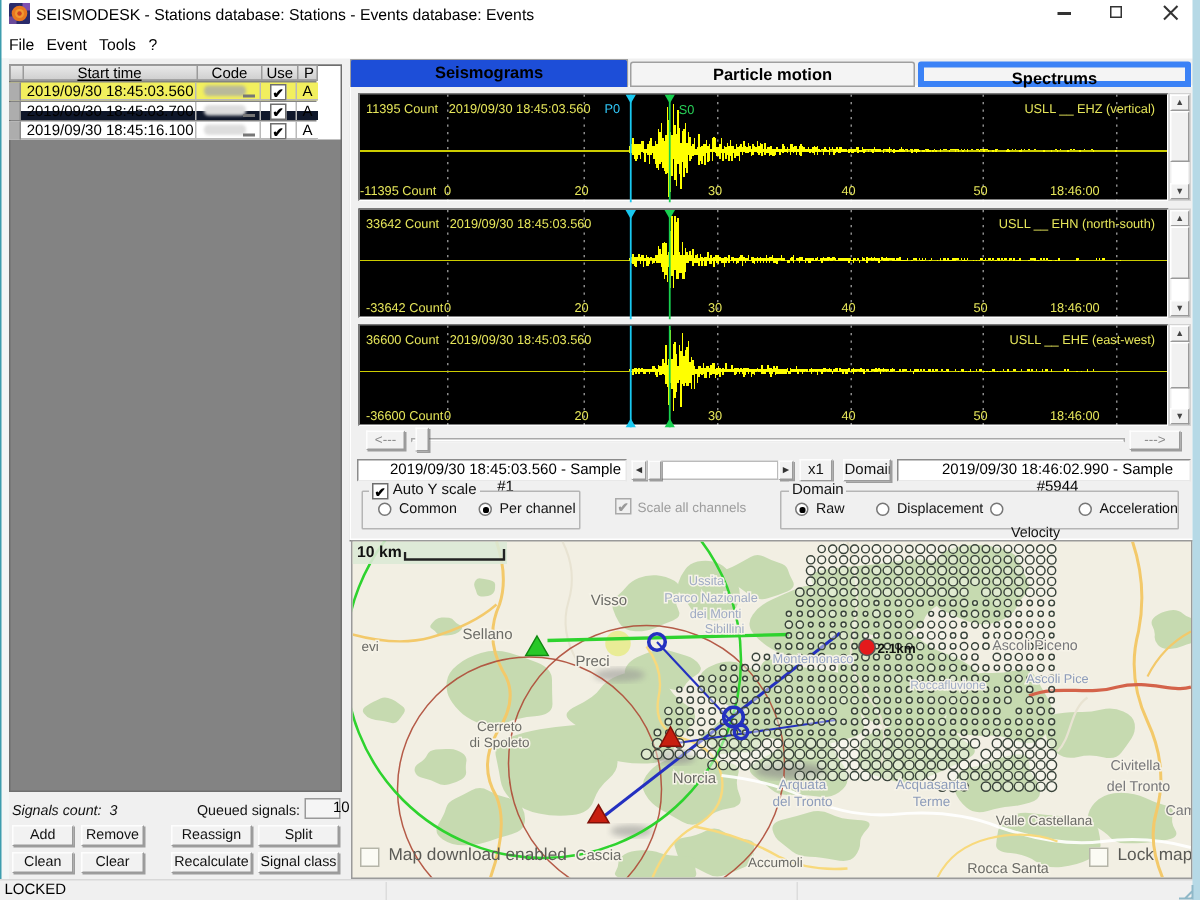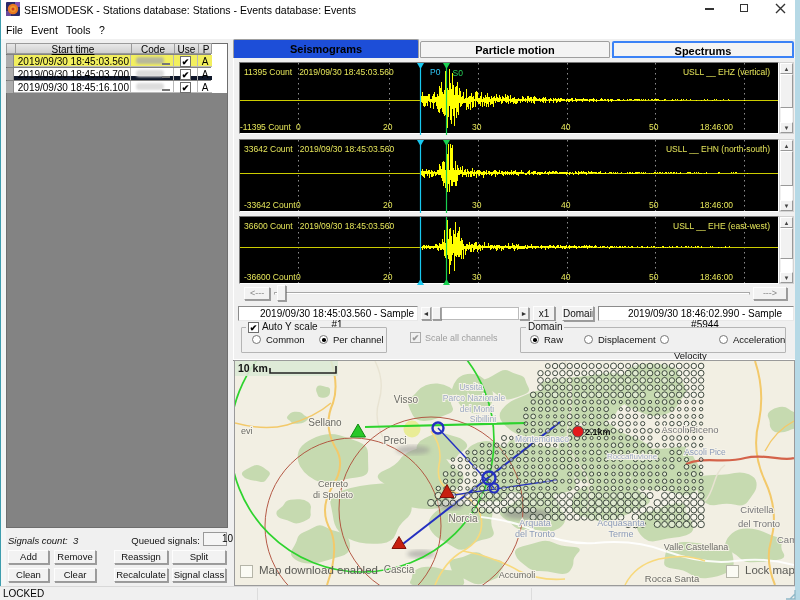--- a/index.html
+++ b/index.html
@@ -57,21 +57,21 @@
     <div class="abs" style="left:0;top:0;width:8px;height:12px;background:#adadad;border-right:1px solid #8a8a8a;"></div>
     <div class="abs" style="left:9px;top:1px;width:114px;font-size:10px;color:#000;text-align:right;">2019/09/30 18:45:03.560</div>
     <div class="abs" style="left:124px;top:0;width:0;height:12px;border-left:1px solid #b9b9b9;"></div>
     <div class="abs" style="left:130px;top:2px;width:28px;height:7px;background:#b9b99a;border-radius:3px;filter:blur(1px);"></div>
     <div class="abs" style="left:156px;top:8px;width:8px;height:1.5px;background:#777;"></div>
     <div class="abs" style="left:167px;top:0;width:0;height:12px;border-left:1px solid #b9b9b9;"></div>
     <div class="cb" style="left:174px;top:1px;">✔</div>
     <div class="abs" style="left:191px;top:0;width:0;height:12px;border-left:1px solid #b9b9b9;"></div>
     <div class="abs" style="left:192px;top:1px;width:14px;font-size:10px;color:#000;text-align:center;">A</div>
   </div>
-<div class="abs" style="left:6px;top:68px;width:206px;height:12px;background:#ffffff;border-bottom:4px solid #0f172a;">
+<div class="abs" style="left:6px;top:68px;width:206px;height:12px;background:#ffffff;border-bottom:6px solid #0f172a;">
     <div class="abs" style="left:0;top:0;width:8px;height:12px;background:#adadad;border-right:1px solid #8a8a8a;"></div>
     <div class="abs" style="left:9px;top:1px;width:114px;font-size:10px;color:#000;text-align:right;">2019/09/30 18:45:03.700</div>
     <div class="abs" style="left:124px;top:0;width:0;height:12px;border-left:1px solid #b9b9b9;"></div>
     <div class="abs" style="left:130px;top:2px;width:28px;height:7px;background:#dddddd;border-radius:3px;filter:blur(1px);"></div>
     <div class="abs" style="left:156px;top:8px;width:8px;height:1.5px;background:#777;"></div>
     <div class="abs" style="left:167px;top:0;width:0;height:12px;border-left:1px solid #b9b9b9;"></div>
     <div class="cb" style="left:174px;top:1px;">✔</div>
     <div class="abs" style="left:191px;top:0;width:0;height:12px;border-left:1px solid #b9b9b9;"></div>
     <div class="abs" style="left:192px;top:1px;width:14px;font-size:10px;color:#000;text-align:center;">A</div>
   </div>
@@ -82,40 +82,40 @@
     <div class="abs" style="left:130px;top:2px;width:28px;height:7px;background:#dddddd;border-radius:3px;filter:blur(1px);"></div>
     <div class="abs" style="left:156px;top:8px;width:8px;height:1.5px;background:#777;"></div>
     <div class="abs" style="left:167px;top:0;width:0;height:12px;border-left:1px solid #b9b9b9;"></div>
     <div class="cb" style="left:174px;top:1px;">✔</div>
     <div class="abs" style="left:191px;top:0;width:0;height:12px;border-left:1px solid #b9b9b9;"></div>
     <div class="abs" style="left:192px;top:1px;width:14px;font-size:10px;color:#000;text-align:center;">A</div>
   </div>
 
 <div class="abs" style="left:233px;top:57px;width:563px;height:303px;background:#f0f0f0;border:1px solid #fff;box-shadow:0 1px 0 #888;"></div>
 <div class="abs" style="left:420px;top:41px;width:190px;height:17px;background:#f4f4f4;border:1px solid #9f9f9f;border-radius:2px 2px 0 0;font-size:11px;font-weight:bold;text-align:center;padding-top:2px;">Particle motion</div>
-<div class="abs" style="left:612px;top:41px;width:182px;height:17px;background:#f4f4f4;border:2px solid #3b82f6;border-radius:2px 2px 0 0;font-size:11px;font-weight:bold;text-align:center;padding-top:2px;">Spectrums</div>
+<div class="abs" style="left:612px;top:41px;width:182px;height:17px;background:#f4f4f4;border:4px solid #3b82f6;border-radius:2px 2px 0 0;font-size:11px;font-weight:bold;text-align:center;padding-top:2px;">Spectrums</div>
 <div class="abs" style="left:233px;top:39px;width:186px;height:19px;background:#1d4ed8;border:1px solid #9f9f9f;border-bottom:none;border-radius:2px 2px 0 0;font-size:11px;font-weight:bold;text-align:center;padding-top:3px;">Seismograms</div>
 
 <div class="abs" style="left:239px;top:62px;width:540px;height:72px;background:#000;border:1px solid #777;border-right-color:#fff;border-bottom-color:#fff;">
 <svg width="538" height="72" viewBox="0 0 538 72" style="position:absolute;left:0;top:0">
 <line x1="58.5" y1="0" x2="58.5" y2="72" stroke="rgba(255,255,255,0.55)" stroke-width="1" stroke-dasharray="1.5 3.5"></line>
       <line x1="149.5" y1="0" x2="149.5" y2="72" stroke="rgba(255,255,255,0.55)" stroke-width="1" stroke-dasharray="1.5 3.5"></line>
       <line x1="238.5" y1="0" x2="238.5" y2="72" stroke="rgba(255,255,255,0.55)" stroke-width="1" stroke-dasharray="1.5 3.5"></line>
       <line x1="327.5" y1="0" x2="327.5" y2="72" stroke="rgba(255,255,255,0.55)" stroke-width="1" stroke-dasharray="1.5 3.5"></line>
       <line x1="415.5" y1="0" x2="415.5" y2="72" stroke="rgba(255,255,255,0.55)" stroke-width="1" stroke-dasharray="1.5 3.5"></line>
       <line x1="504.5" y1="0" x2="504.5" y2="72" stroke="rgba(255,255,255,0.55)" stroke-width="1" stroke-dasharray="1.5 3.5"></line>
 <line x1="0" y1="37.5" x2="538" y2="37.5" stroke="#cccc00" stroke-width="1" shape-rendering="crispEdges"></line>
 <path d="M0 37V37M1 37V37M2 37V37M3 37V37M4 37V37M5 37V37M6 37V37M7 37V37M8 37V37M9 37V37M10 37V37M11 37V37M12 37V37M13 37V37M14 37V37M15 37V37M16 37V37M17 37V37M18 37V37M19 37V37M20 37V37M21 37V37M22 37V37M23 37V37M24 37V37M25 37V37M26 37V37M27 37V37M28 37V37M29 37V37M30 37V37M31 37V37M32 37V37M33 37V37M34 37V37M35 37V37M36 37V37M37 37V37M38 37V37M39 37V37M40 37V37M41 37V37M42 37V37M43 37V37M44 37V37M45 37V37M46 37V37M47 37V37M48 37V37M49 37V37M50 37V37M51 37V37M52 37V37M53 37V37M54 37V37M55 37V37M56 37V37M57 37V37M58 37V37M59 37V37M60 37V37M61 37V37M62 37V37M63 37V37M64 37V37M65 37V37M66 37V37M67 37V37M68 37V37M69 37V37M70 37V37M71 37V37M72 37V37M73 37V37M74 37V37M75 37V37M76 37V37M77 37V37M78 37V37M79 37V37M80 37V37M81 37V37M82 37V37M83 37V37M84 37V37M85 37V37M86 37V37M87 37V37M88 37V37M89 37V37M90 37V37M91 37V37M92 37V37M93 37V37M94 37V37M95 37V37M96 37V37M97 37V37M98 37V37M99 37V37M100 37V37M101 37V37M102 37V37M103 37V37M104 37V37M105 37V37M106 37V37M107 37V37M108 37V37M109 37V37M110 37V37M111 37V37M112 37V37M113 37V37M114 37V37M115 37V37M116 37V37M117 37V37M118 37V37M119 37V37M120 37V37M121 37V37M122 37V37M123 37V37M124 37V37M125 37V37M126 37V37M127 37V37M128 37V37M129 37V37M130 37V37M131 37V37M132 37V37M133 37V37M134 37V37M135 37V37M136 37V37M137 37V37M138 37V37M139 37V37M140 37V37M141 37V37M142 37V37M143 37V37M144 37V37M145 37V37M146 37V37M147 37V37M148 37V37M149 37V37M150 37V37M151 37V37M152 37V37M153 37V37M154 37V37M155 37V37M156 37V37M157 37V37M158 37V37M159 37V37M160 37V37M161 37V37M162 37V37M163 37V37M164 37V37M165 37V37M166 37V37M167 37V37M168 37V37M169 37V37M170 37V37M171 37V37M172 37V37M173 37V37M174 37V37M175 37V37M176 37V37M177 37V37M178 37V37M179 37V37M180 34V39M181 33V39M182 29V40M183 33V43M184 33V44M185 33V43M186 33V40M187 33V43M188 31V38M189 31V39M190 36V45M191 36V39M192 33V40M193 31V46M194 29V40M195 34V39M196 34V43M197 31V46M198 33V49M199 23V50M200 25V46M201 19V45M202 29V49M203 31V51M204 27V53M205 8V52M206 17V68M207 25V65M208 27V54M209 6V43M210 20V57M211 26V61M212 10V46M213 22V53M214 32V63M215 24V45M216 23V55M217 19V49M218 32V52M219 25V40M220 28V44M221 34V43M222 33V41M223 29V40M224 36V40M225 35V40M226 26V47M227 35V44M228 34V46M229 33V41M230 33V47M231 30V39M232 34V45M233 33V44M234 36V38M235 29V44M236 28V38M237 29V39M238 35V41M239 35V41M240 33V43M241 29V39M242 36V44M243 34V39M244 35V43M245 32V40M246 34V44M247 30V41M248 34V44M249 34V39M250 36V42M251 33V41M252 35V41M253 34V44M254 33V38M255 35V40M256 31V38M257 34V39M258 35V39M259 32V39M260 34V38M261 36V41M262 33V40M263 34V38M264 35V38M265 31V39M266 34V40M267 32V39M268 33V41M269 36V38M270 32V40M271 36V39M272 35V39M273 35V41M274 34V40M275 36V41M276 36V41M277 36V40M278 35V38M279 36V38M280 36V40M281 36V38M282 33V39M283 34V38M284 36V38M285 35V39M286 36V37M287 33V40M288 33V38M289 35V39M290 34V38M291 34V40M292 36V38M293 34V40M294 33V41M295 34V38M296 35V38M297 36V38M298 36V38M299 35V38M300 36V39M301 36V38M302 35V39M303 34V40M304 35V38M305 34V40M306 36V38M307 37V38M308 36V37M309 36V40M310 35V38M311 36V38M312 37V38M313 35V40M314 36V37M315 35V37M316 36V40M317 36V39M318 35V38M319 36V39M320 35V39M321 35V38M322 36V38M323 36V38M324 36V38M325 37V37M326 36V39M327 36V38M328 36V39M329 36V39M330 36V38M331 35V37M332 35V39M333 37V38M334 37V38M335 35V38M336 36V39M337 36V38M338 36V37M339 36V38M340 36V37M341 36V38M342 36V39M343 35V37M344 36V38M345 36V38M346 36V38M347 36V38M348 37V37M349 36V39M350 36V37M351 36V38M352 36V38M353 35V39M354 36V37M355 37V38M356 36V39M357 37V38M358 37V38M359 37V38M360 36V38M361 35V38M362 36V38M363 37V38M364 36V37M365 36V38M366 37V37M367 36V37M368 36V39M369 37V37M370 36V38M371 36V39M372 36V38M373 37V38M374 37V37M375 37V38M376 37V38M377 36V37M378 36V38M379 36V38M380 37V38M381 37V37M382 37V38M383 36V37M384 37V38M385 37V37M386 37V37M387 36V38M388 37V37M389 36V37M390 36V37M391 36V37M392 37V37M393 37V38M394 36V37M395 36V37M396 36V37M397 36V38M398 36V37M399 36V38M400 37V37M401 36V37M402 37V38M403 36V37M404 37V37M405 36V38M406 37V37M407 37V37M408 36V37M409 37V37M410 37V37M411 36V37M412 36V37M413 37V38M414 36V37M415 36V37M416 36V38M417 36V37M418 36V37M419 37V38M420 37V37M421 37V37M422 37V38M423 37V37M424 36V38M425 36V37M426 37V37M427 37V37M428 37V37M429 37V37M430 37V37M431 37V38M432 36V38M433 37V38M434 37V37M435 36V37M436 37V37M437 36V37M438 37V37M439 37V37M440 37V38M441 36V38M442 37V37M443 36V37M444 37V37M445 37V37M446 36V37M447 37V37M448 37V37M449 37V37M450 36V37M451 37V37M452 37V37M453 37V37M454 37V37M455 37V37M456 37V38M457 37V37M458 37V37M459 37V37M460 37V37M461 37V38M462 37V37M463 37V37M464 36V37M465 37V38M466 37V37M467 36V37M468 37V37M469 37V37M470 37V37M471 37V37M472 37V38M473 37V37M474 36V37M475 37V37M476 36V37M477 37V37M478 37V37M479 37V37M480 37V38M481 37V37M482 37V37M483 36V37M484 37V37M485 37V37M486 37V37M487 37V37M488 36V37M489 37V38M490 37V37M491 37V37M492 37V37M493 37V37M494 37V37M495 37V37M496 37V37M497 37V37M498 37V37M499 37V37M500 37V37M501 37V37M502 37V37M503 37V37M504 37V38M505 37V37M506 37V37M507 37V37M508 37V37M509 37V37M510 37V37M511 37V37M512 37V37M513 37V37M514 37V37M515 37V37M516 37V37M517 37V37M518 37V37M519 37V37M520 37V37M521 37V37M522 37V37M523 37V37M524 37V37M525 37V37M526 37V37M527 37V37M528 37V37M529 37V37M530 37V37M531 37V37M532 37V37M533 37V37M534 37V37M535 37V37M536 37V37M537 37V37M538 37V37" stroke="#ffff00" stroke-width="1" fill="none" shape-rendering="crispEdges"></path>
 <line x1="180.5" y1="0" x2="180.5" y2="72" stroke="#18c8f0" stroke-width="1.2"></line>
 <line x1="206.5" y1="0" x2="206.5" y2="72" stroke="#18d050" stroke-width="1.2"></line>
 <path d="M177 0 L184 0 L180.5 6 Z" fill="#18c8f0"></path>
       <path d="M203 0 L210 0 L206.5 6 Z" fill="#18d050"></path>
 </svg>
 <div class="ylw" style="left:4px;top:4px;">11395 Count&nbsp;&nbsp;&nbsp;2019/09/30 18:45:03.560</div>
-<div class="ylw" style="left:163px;top:4px;color:#30c8f8;margin-left:27px;">P0</div>
+<div class="ylw" style="left:163px;top:4px;color:#30c8f8;">P0</div>
     <div class="ylw" style="left:212.5px;top:5px;color:#28d058;">S0</div>
 <div class="ylw" style="right:8px;top:4px;">USLL __ EHZ (vertical)</div>
 <div class="ylw" style="left:0;bottom:1px;">-11395 Count</div>
 <div class="ylw" style="left:56px;bottom:1px;">0</div>
 <div class="ylw" style="left:143px;bottom:1px;">20</div>
 <div class="ylw" style="left:232px;bottom:1px;">30</div>
 <div class="ylw" style="left:321px;bottom:1px;">40</div>
 <div class="ylw" style="left:409px;bottom:1px;">50</div>
 <div class="ylw" style="left:460px;bottom:1px;">18:46:00</div>
 </div>

